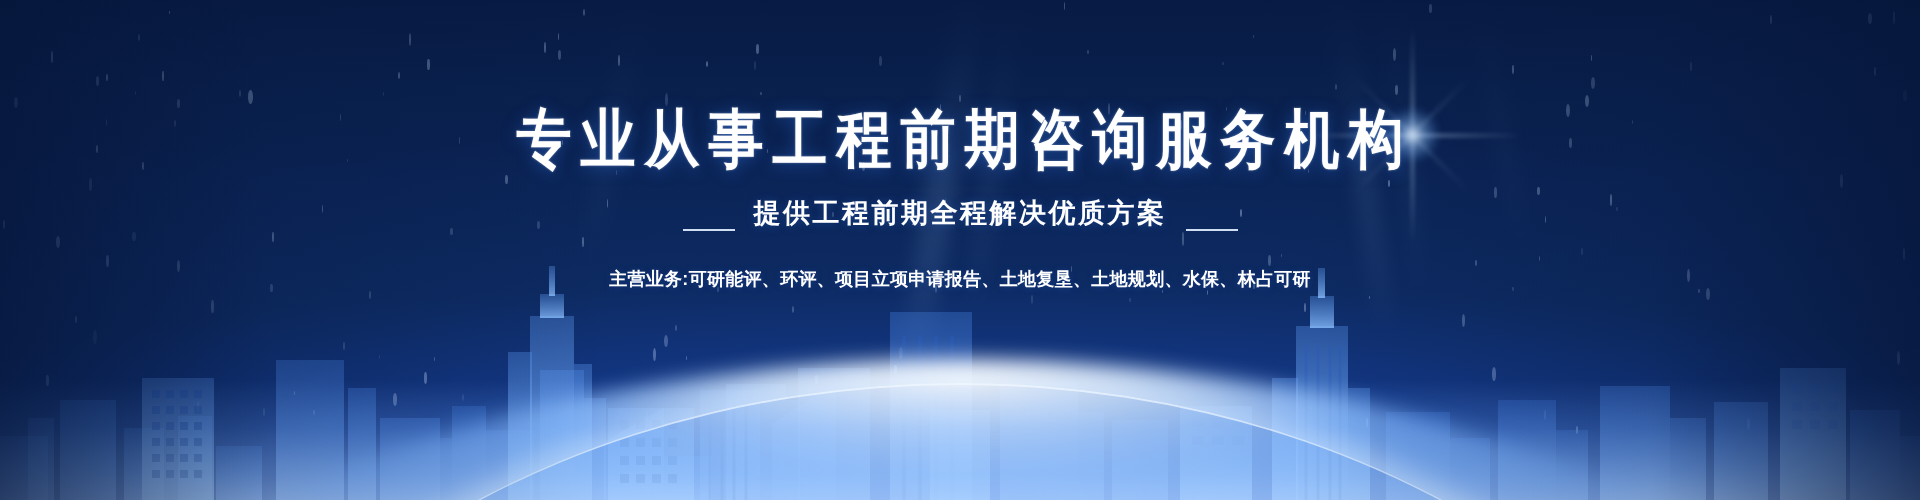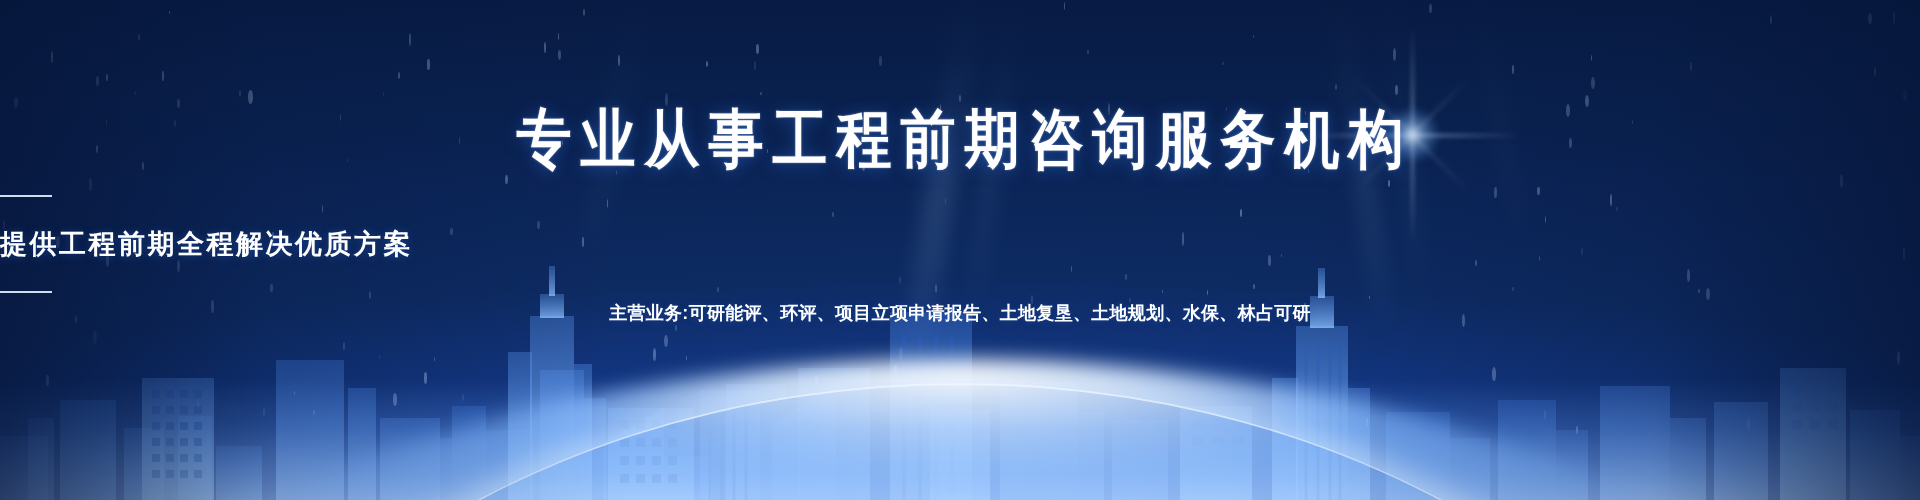--- a/index.html
+++ b/index.html
@@ -141,41 +141,40 @@
     line-height: 1.05;
     white-space: nowrap;
     text-shadow: 0 2px 14px rgba(40,100,200,0.55), 0 0 2px rgba(255,255,255,0.5);
     transform: scaleY(1.16);
     transform-origin: center top;
     padding-left: 9px;
   }
   .subtitle-row {
     margin-top: 31px;
     display: flex;
-    align-items: flex-start;
+    align-items: flex-end;
     justify-content: center;
-    gap: 29px;
+    gap: 19px;
     white-space: nowrap;
-    flex-direction: column;
   }
   .dash {
     display: inline-block;
     width: 52px;
     height: 2px;
     background: rgba(226,238,255,0.92);
   }
   .subtitle {
     color: #ffffff;
     font-size: 27px;
     font-weight: bold;
     letter-spacing: 2.5px;
     text-shadow: 0 1px 8px rgba(40,100,200,0.45);
   }
   .biz {
-    margin-top: 8px;
+    margin-top: 36px;
     color: #ffffff;
     font-size: 18px;
     font-weight: bold;
     letter-spacing: 0.3px;
     white-space: nowrap;
     text-shadow: 0 1px 6px rgba(30,80,180,0.45);
   }
 </style>
 </head>
 <body>

